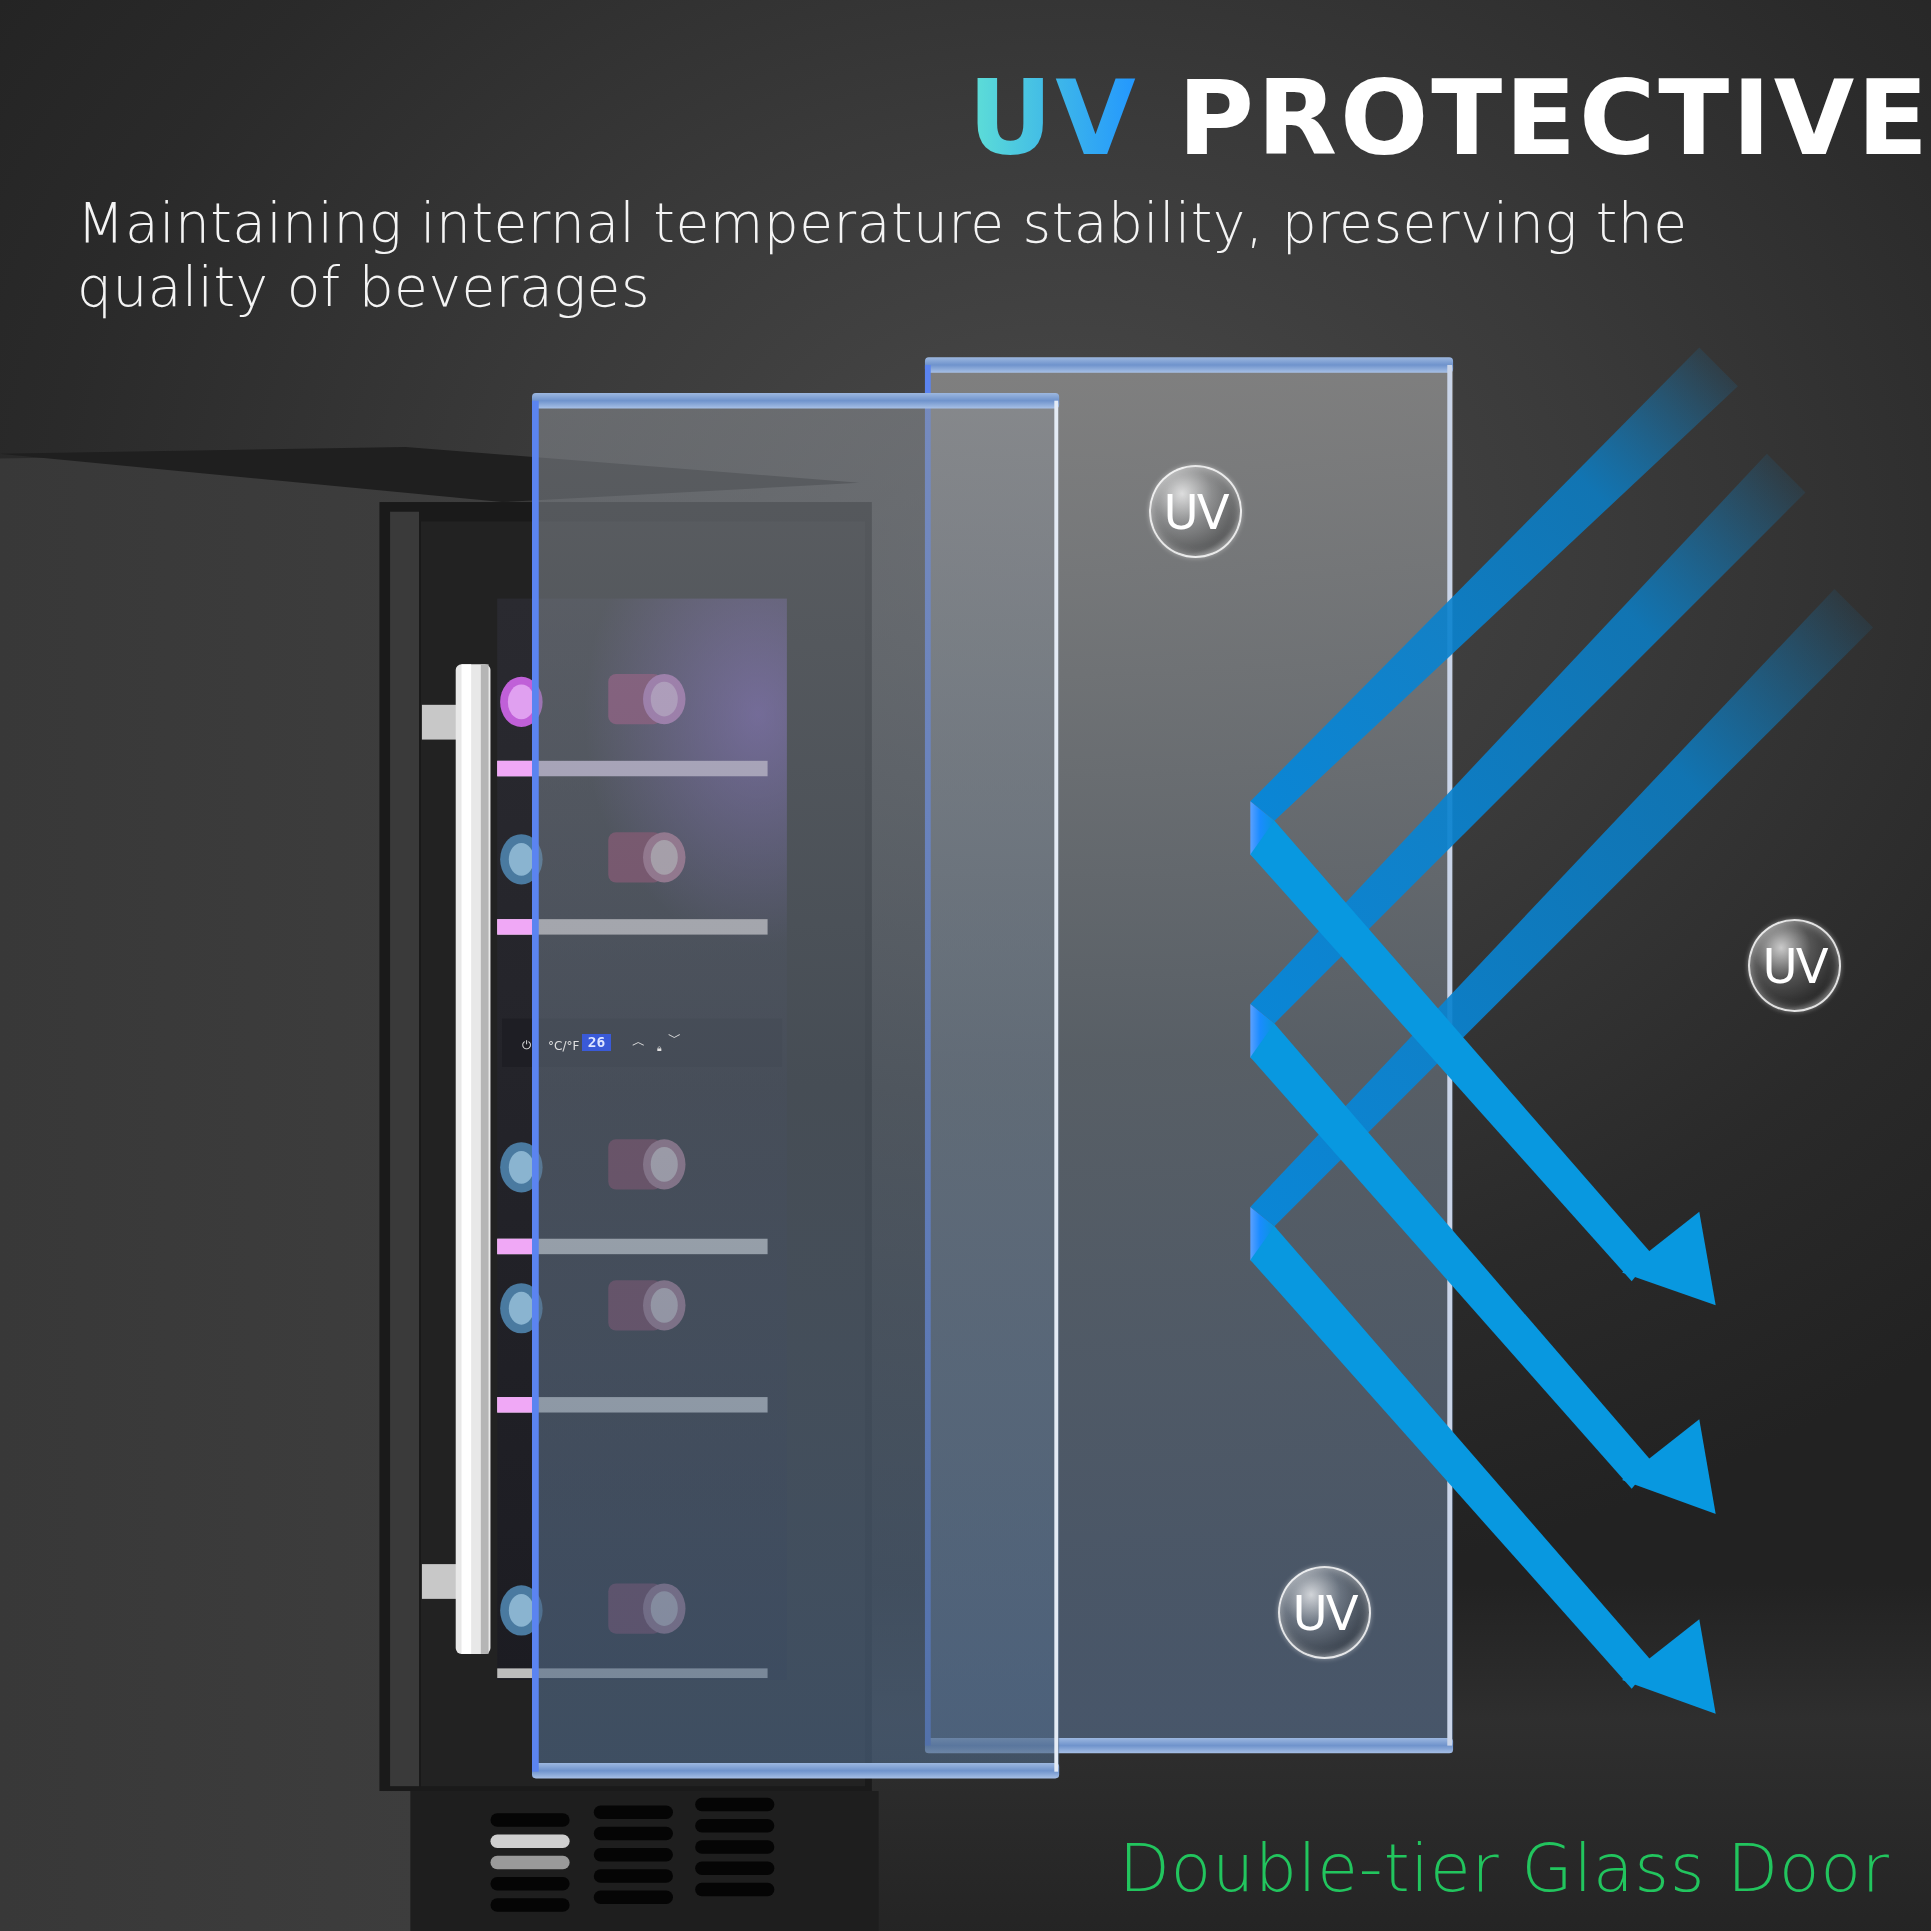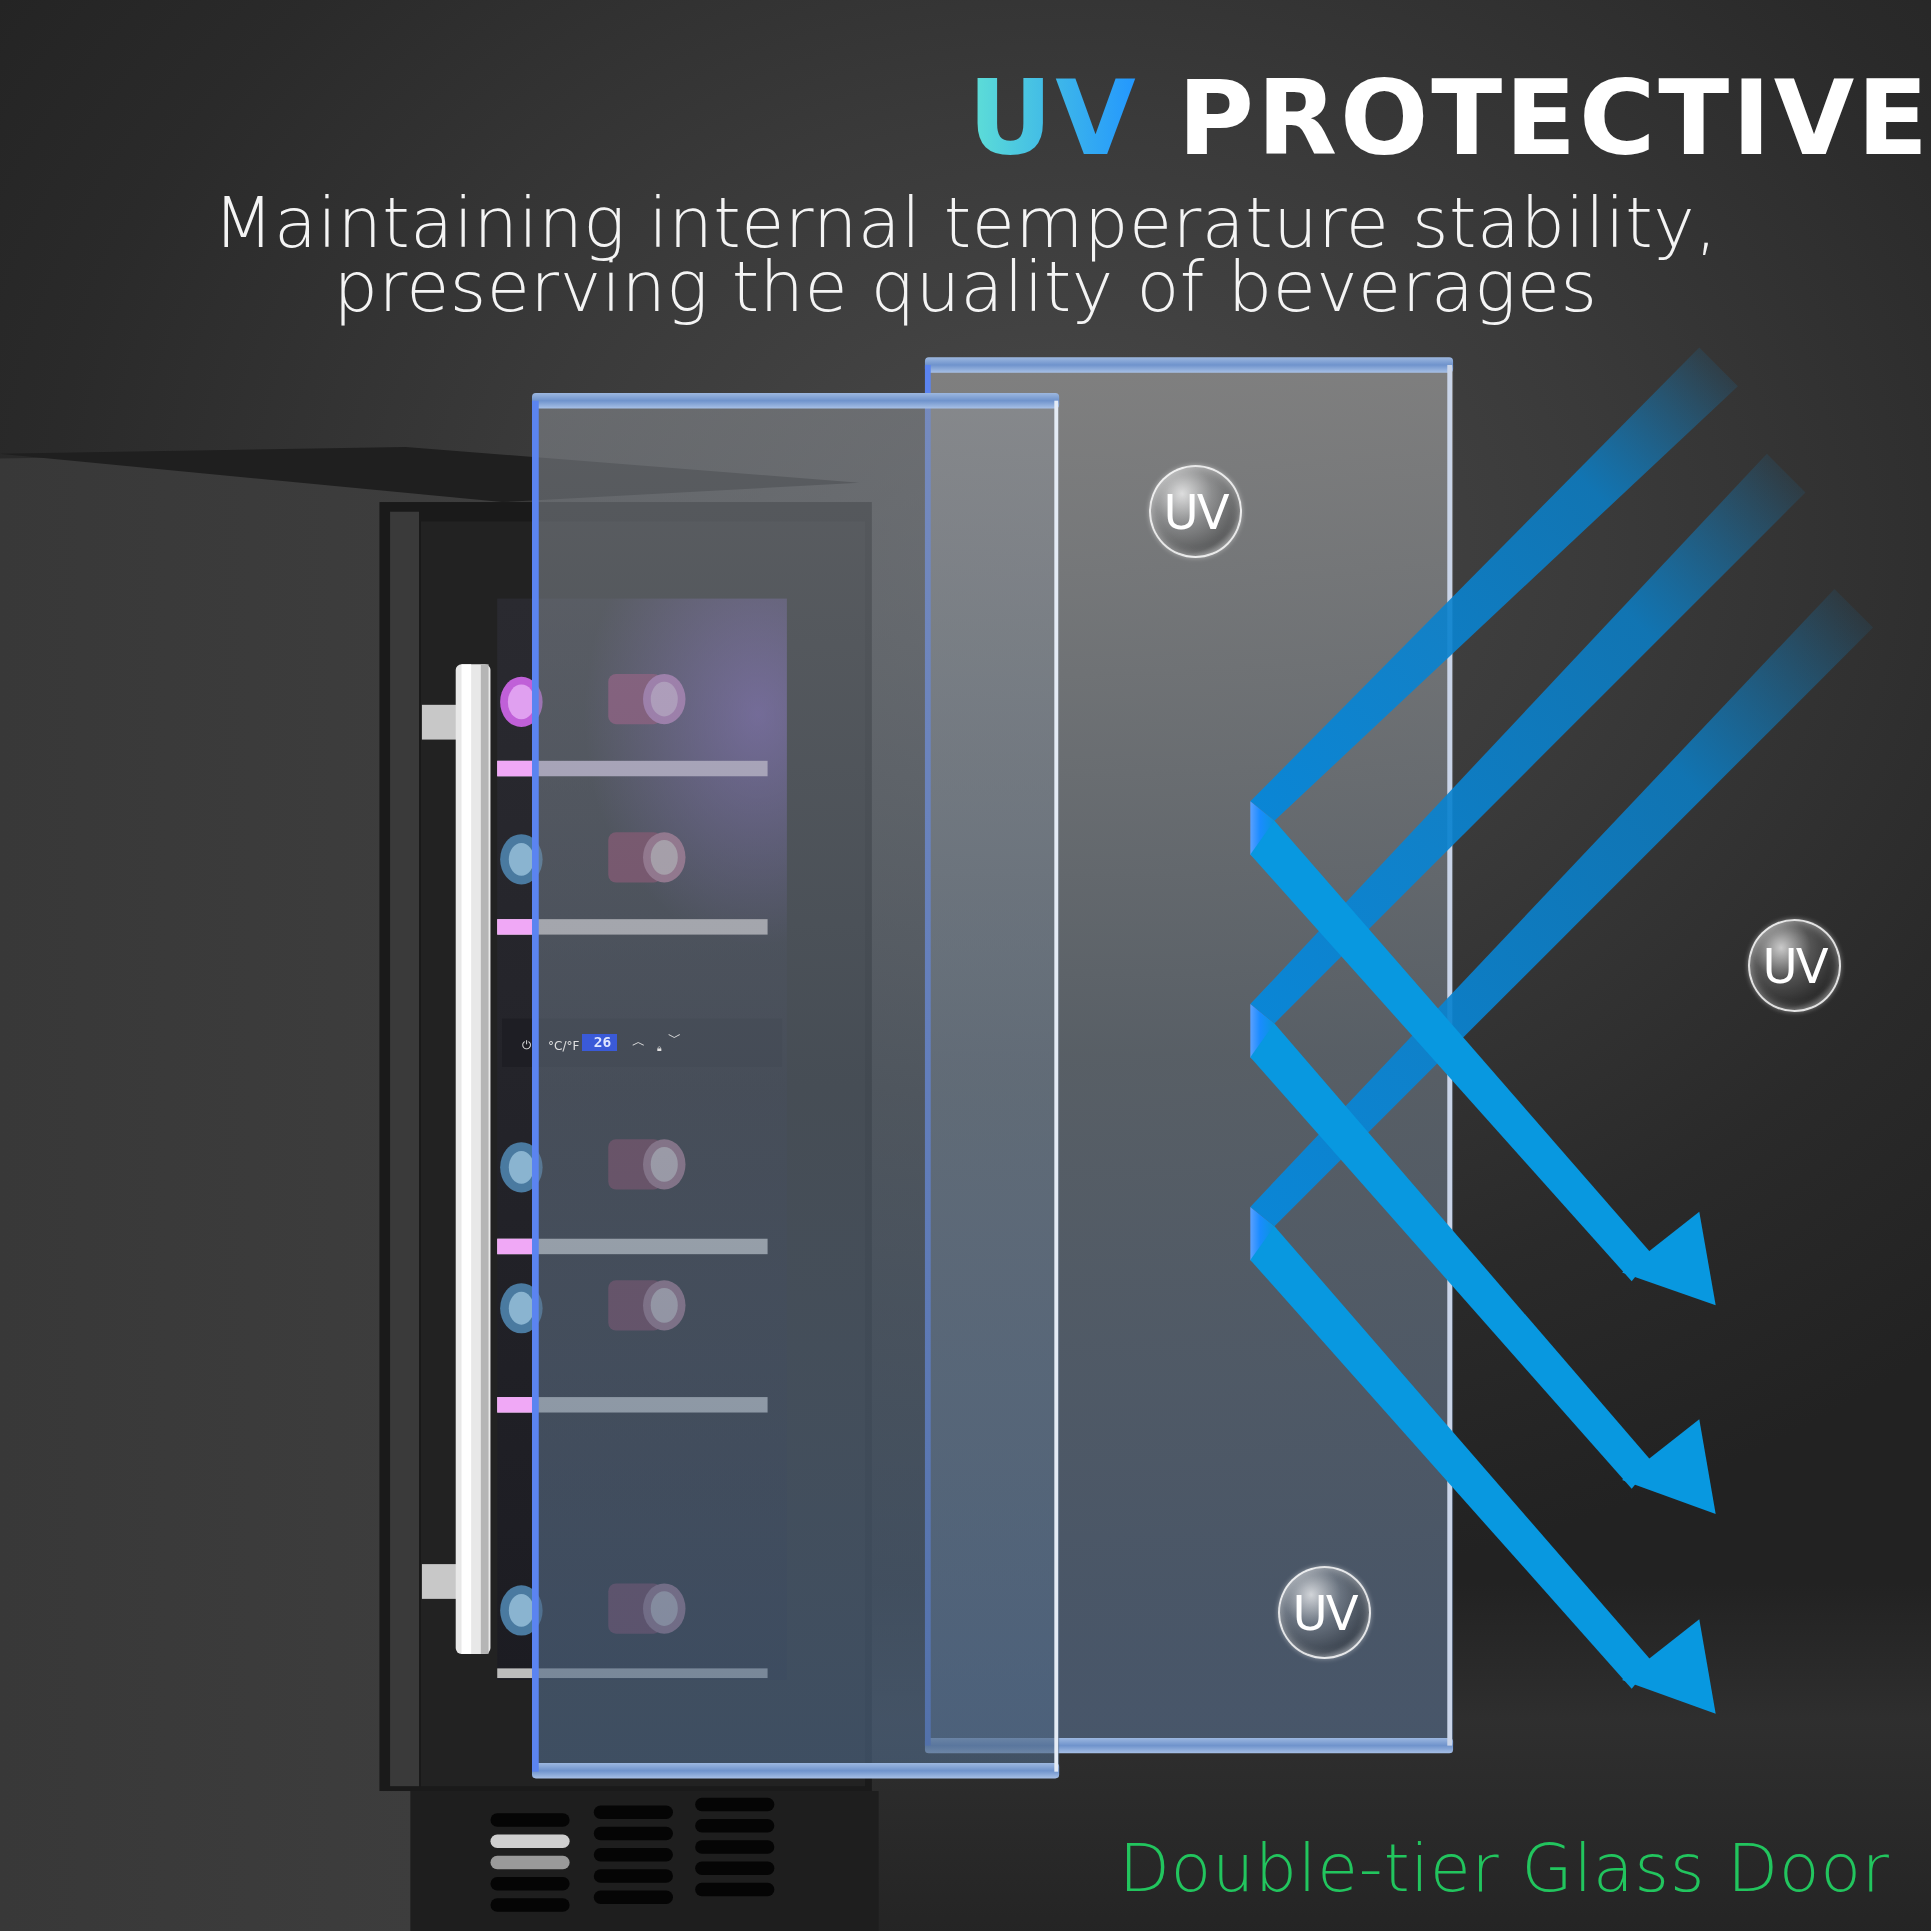--- a/index.html
+++ b/index.html
@@ -1,28 +1,28 @@
 <!DOCTYPE html>
 <html><head>
 <meta charset="utf-8">
 <style>
   html, body { margin: 0; padding: 0; }
   body { width: 1931px; height: 1931px; overflow: hidden; background: #2b2b2b; position: relative; font-family: "DejaVu Sans", sans-serif; }
   .bg { position: absolute; inset: 0; background: radial-gradient(ellipse 70% 55% at 55% 28%, #4a4a4a 0%, #3a3a3a 40%, #2a2a2a 75%, #222 100%); }
   .floor { position: absolute; left: 0; right: 0; top: 1583px; height: 348px; background: linear-gradient(180deg, rgba(0,0,0,0) 0%, rgba(70,70,70,0.35) 40%, rgba(40,40,40,0.4) 100%); }
   .title { position: absolute; left: 0; width: 1931px; top: 60px; text-align: right; font-family: "DejaVu Sans", sans-serif; font-weight: bold; font-size: 104px; letter-spacing: 2.9px; color: #ffffff; line-height: 116px; }
   .title .uv { background: linear-gradient(90deg, #5fe0d6 0%, #3fb8e8 50%, #2296ff 100%); -webkit-background-clip: text; background-clip: text; color: transparent; }
-  .subtitle { position: absolute; left: 77px; width: 1777px; top: 191px; text-align: center; font-family: "DejaVu Sans", sans-serif; font-weight: 200; font-size: 70px; line-height: 64px; color: #f4f4f4; letter-spacing: 0.5px; }
+  .subtitle { position: absolute; left: 77px; width: 1777px; top: 191px; text-align: left; font-family: "DejaVu Sans", sans-serif; font-weight: 200; font-size: 55px; line-height: 64px; color: #f4f4f4; letter-spacing: 0.5px; }
   .caption { position: absolute; right: 41px; top: 1830px; font-family: "DejaVu Sans", sans-serif; font-size: 66px; color: #22c55e; font-weight: 200; letter-spacing: 1px; }
   svg.scene { position: absolute; left: 0; top: 0; }
   .uv-badge { position: absolute; width: 93px; height: 93px; border-radius: 50%;
     background: radial-gradient(circle at 35% 30%, rgba(255,255,255,0.75) 0%, rgba(200,200,200,0.25) 35%, rgba(40,40,40,0.35) 70%, rgba(255,255,255,0.4) 100%);
     border: 2.9px solid rgba(255,255,255,0.85); box-shadow: 0 0 5.8px rgba(255,255,255,0.4), inset 0 0 9.7px rgba(255,255,255,0.5);
     display: flex; align-items: center; justify-content: center; color: #fff; font-family: "DejaVu Sans", sans-serif; font-size: 48px; letter-spacing: -1.9px; box-sizing: border-box; }
-  .panel-display { position: absolute; left: 582px; top: 1034px; width: 29px; height: 17.4px; background: #3a5ad8; color: #dfe6ff; font-family: "DejaVu Sans Mono", monospace; font-size: 14.5px; font-weight: bold; line-height: 17.4px; text-align: center; padding-left: 6px; }
+  .panel-display { position: absolute; left: 582px; top: 1034px; width: 29px; height: 17.4px; background: #3a5ad8; color: #dfe6ff; font-family: "DejaVu Sans Mono", monospace; font-size: 14.5px; font-weight: bold; line-height: 17.4px; text-align: center; }
   .panel-label { position: absolute; color: #e0e0e0; font-family: "DejaVu Sans", sans-serif; font-size: 9.7px; }
 </style>
 </head>
 <body>
 
 <div class="bg"></div>
 <div class="floor"></div>
 
 <svg class="scene" width="1931" height="1931" viewBox="0 0 2000 2000" xmlns="http://www.w3.org/2000/svg">
   <defs>

